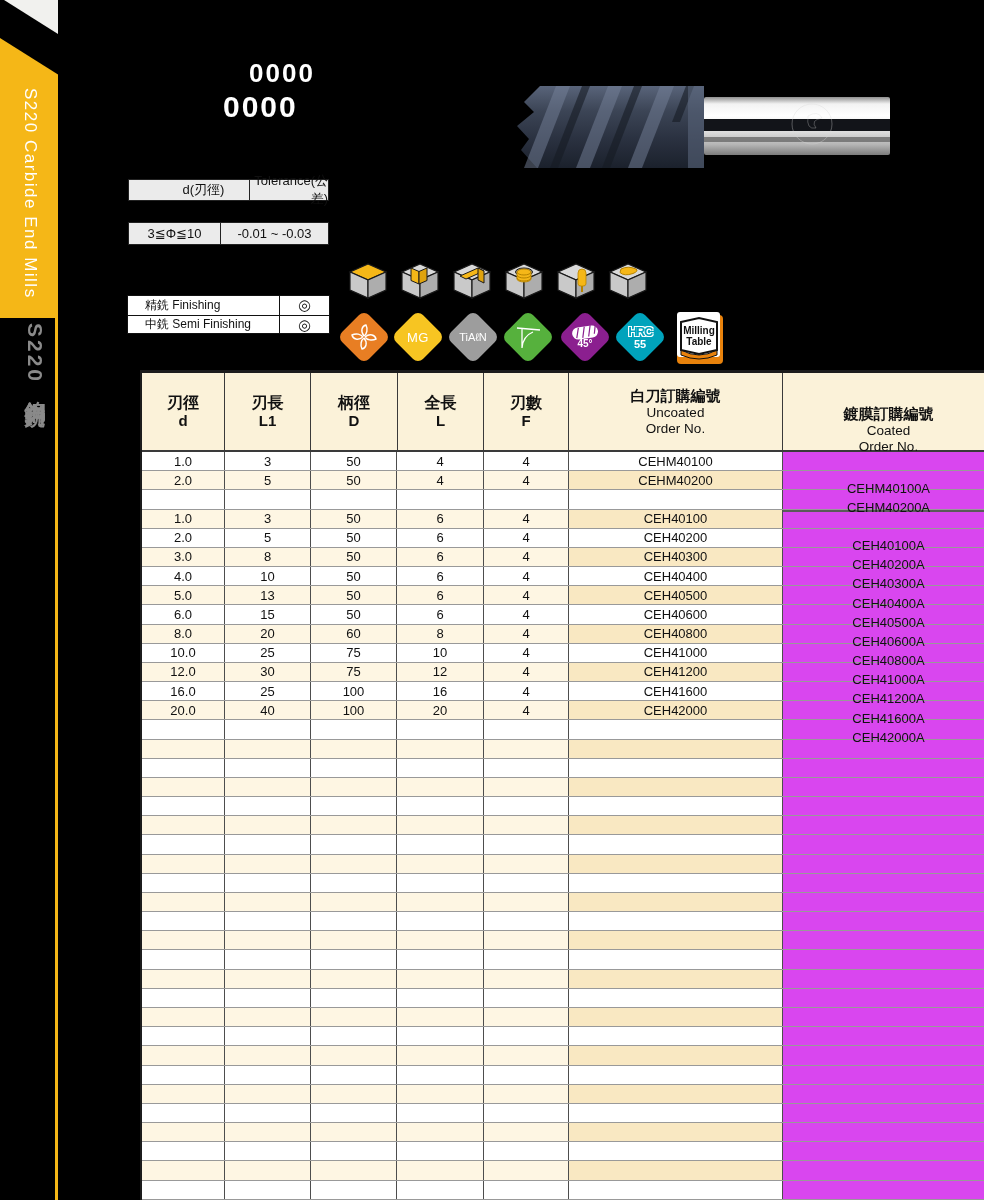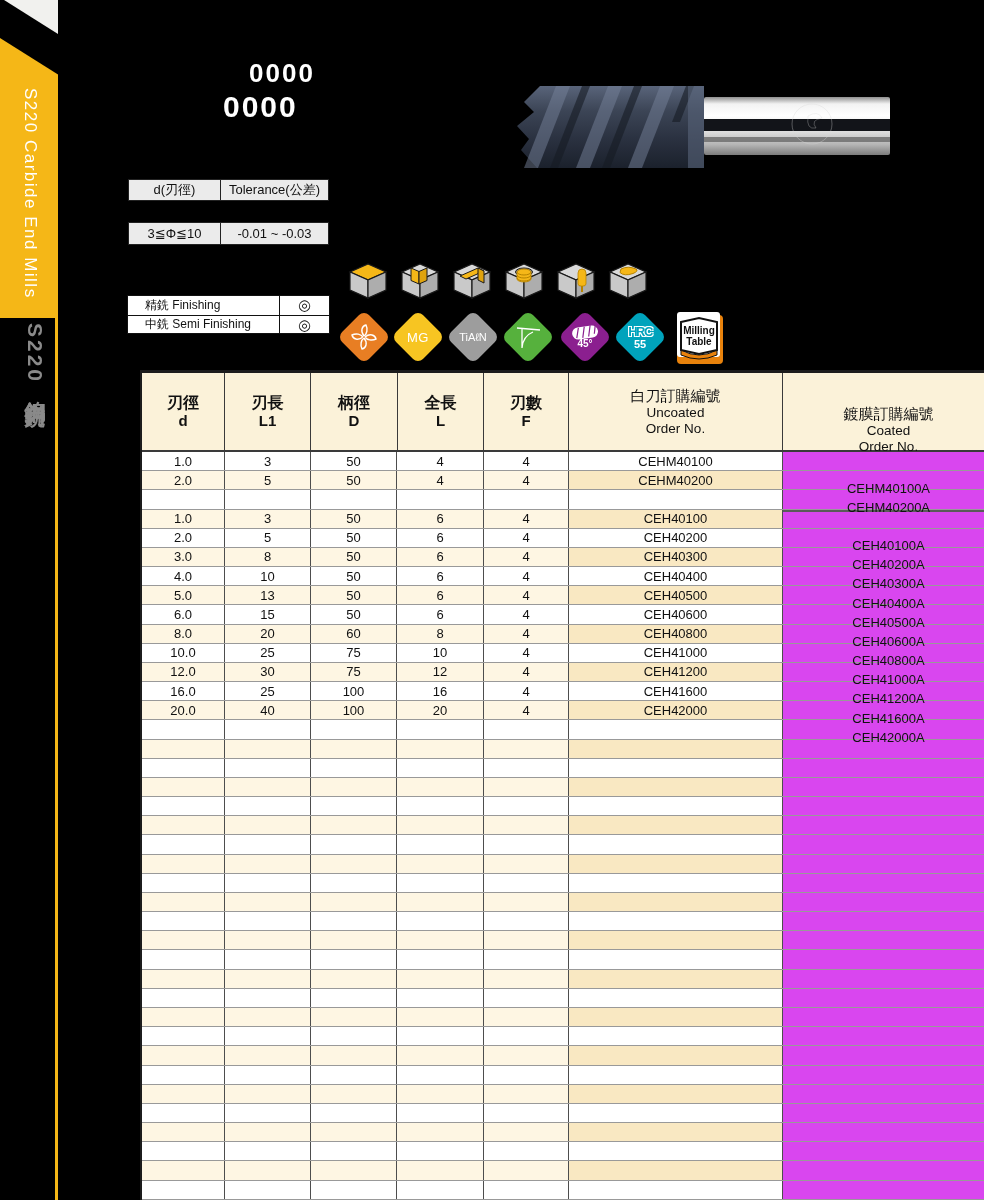--- a/index.html
+++ b/index.html
@@ -19,21 +19,21 @@
     color:#8a8a8a;font-size:21px;font-weight:bold;letter-spacing:3px;white-space:nowrap;}
 
   
   .title1{left:249px;top:58px;color:#fff;font-size:26px;font-weight:bold;letter-spacing:2px;}
   .title2{left:223px;top:90px;color:#fff;font-size:30px;font-weight:bold;letter-spacing:2px;}
 
   
   .tolbox{background:#EBEBEB;border:1px solid #222;display:flex;color:#111;box-sizing:border-box;}
   .tolbox .cell{display:flex;align-items:center;justify-content:center;font-size:13px;}
   .tolbox .cell.first{border-right:1px solid #222;}
-  #tol-head{left:128px;top:179px;width:201px;height:22px;}
+  #tol-head{left:128px;top:179px;width:201px;height:22px;padding-left:29px;}
   #tol-val{left:128px;top:222px;width:201px;height:23px;}
   .tolc1{width:91px;} .tolc2{flex:1;text-align:right;}
 
   
   #finish{left:127px;top:295px;width:203px;height:39px;background:#fff;border:1px solid #111;
     box-sizing:border-box;color:#111;}
   .frow{display:flex;height:18.5px;padding-left:13px;}
   .frow.first{border-bottom:1px solid #111;}
   .flabel{flex:1;display:flex;align-items:center;padding-left:4px;font-size:12px;}
   .fval{width:49px;border-left:1px solid #111;display:flex;align-items:center;justify-content:center;
@@ -54,21 +54,21 @@
   .badge-55{font-size:11px;font-weight:bold;margin-top:1px;}
 
   
   #ptable{left:140px;top:370px;width:855px;height:830px;box-sizing:border-box;
     border-top:3px solid #1c1c1c;border-left:2px solid #1c1c1c;background:#d946ef;overflow:hidden;color:#111;}
   .thead{display:flex;height:77px;background:#FBF2D9;border-bottom:2px solid #3a3a3a;}
   .hcell{box-sizing:border-box;border-right:1px solid #3a3a3a;display:flex;flex-direction:column;
     align-items:center;justify-content:center;}
   .hzh{font-size:16px;font-weight:bold;line-height:19px;}
   .hen{font-size:15px;font-weight:bold;line-height:18px;}
-  .hzh5{font-size:15px;font-weight:normal;line-height:18px;}
+  .hzh5{font-size:15px;font-weight:bold;line-height:18px;}
   .hen5{font-size:13.5px;line-height:16px;}
   .c0{width:83px;} .c1{width:86px;align-items:center;} .c2{width:86px;} .c3{width:87px;} .c4{width:85px;}
   .c5{width:214px;} .c6{flex:1;margin-top:36px;}
   .trow{display:flex;height:19.18px;box-sizing:border-box;border-bottom:1px solid #999;}
   .tcell{box-sizing:border-box;border-right:1px solid #4d4d4d;display:flex;align-items:center;
     justify-content:center;font-size:13px;}
   .trow.white .tcell{background:#fff;}
   .trow.cream .tcell{background:#FEF6E3;}
   .trow.cream .tcell.order{background:#F9E8C2;}
   .trow.section-top{box-shadow:inset 0 2px 0 #5a5a5a;}

